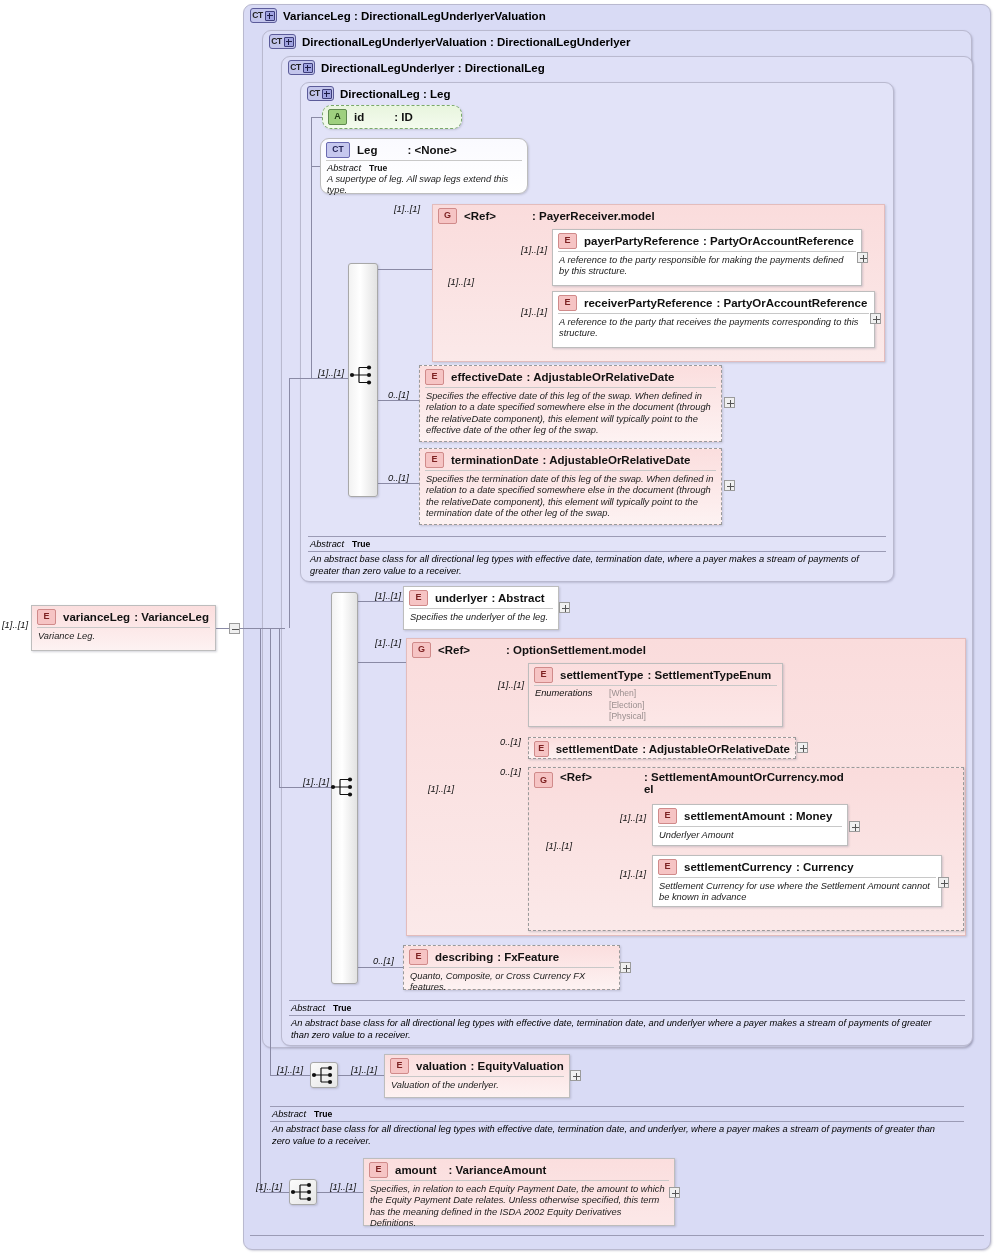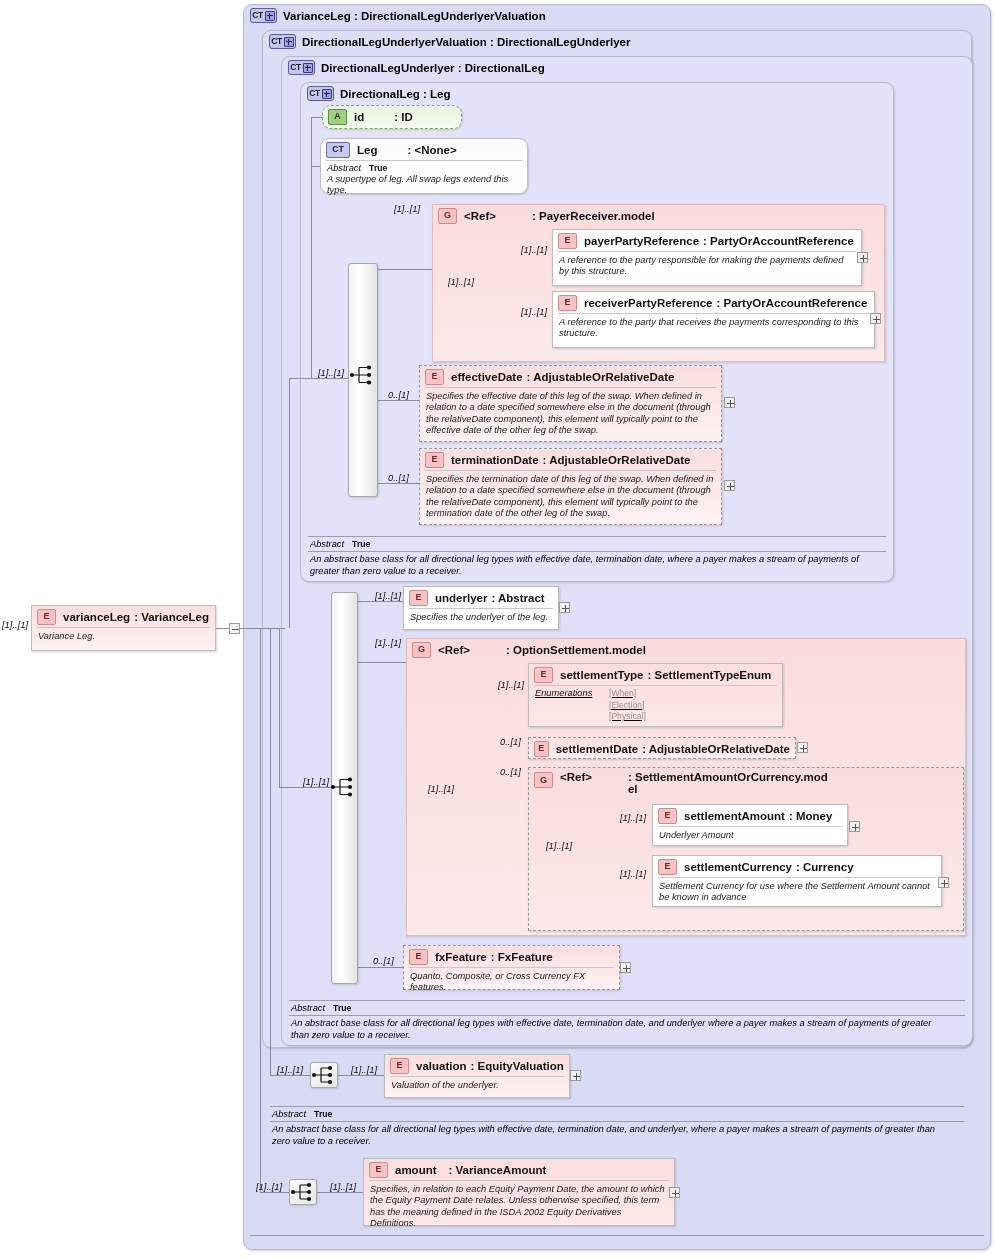--- a/index.html
+++ b/index.html
@@ -40,21 +40,21 @@
          border:1px solid #d08a8a;border-radius:2px;background:#f6c4c4;color:#7d2222;font-size:9px;
          font-weight:bold;margin-right:7px;line-height:1;}
   .badge.g{background:#f6c4c4;}
   .badge.a{width:17px;height:14px;border:1px solid #5f8a4e;background:#9fd07f;color:#1f3d12;border-radius:2px;}
   .badge.ct{width:22px;height:14px;border:1px solid #6a6ab0;background:#c6c8ee;color:#242455;font-size:8.5px;}
   .node-sep{height:1px;background:#c8c8c8;margin:0 5px;}
   .node-desc{font-size:9.3px;font-style:italic;color:#222;padding:3px 6px 4px 6px;line-height:1.22;}
   .node-rowline{display:flex;font-size:9.3px;padding:2px 6px 1px 6px;}
   .node-rowline .k{font-style:italic;color:#111;margin-right:8px;}
   .node-rowline .v{font-weight:bold;font-size:8.6px;color:#111;}
-  .enum-row{display:flex;font-size:9.3px;padding:2px 6px 0 6px;text-decoration:underline;}
+  .enum-row{display:flex;font-size:9.3px;padding:2px 6px 0 6px;}
   .enum-row .k{font-style:italic;color:#111;width:74px;flex:none;}
   .enum-row .vals{color:#9a8f8f;font-size:8.6px;line-height:1.35;}
 
   
   .abs-foot{position:absolute;left:0;right:0;}
   .abs-foot .hr{height:1px;background:#9b9bb5;margin:0 8px;}
   .abs-foot .r1{display:flex;font-size:9.3px;padding:2px 10px 2px 10px;}
   .abs-foot .r1 .k{font-style:italic;margin-right:8px;}
   .abs-foot .r1 .v{font-weight:bold;font-size:8.6px;}
   .abs-foot .r2{font-size:9.3px;font-style:italic;padding:2px 26px 3px 10px;line-height:1.25;}
@@ -364,21 +364,21 @@
       <span>settlementDate</span>
       <span class="t2">: AdjustableOrRelativeDate</span>
     </div>
   </div>
   <div class="plus abs" style="left:797px;top:742px;"></div>
 
   <div class="node dashed abs" style="left:528px;top:767px;width:436px;height:164px;background:linear-gradient(to bottom,#fadcdc,#fbe9e9);">
     <div class="node-title" style="height:auto;align-items:flex-start;padding-top:3px;line-height:1.05;">
       <span class="badge g" style="margin-top:1px;">G</span>
       <span>&lt;Ref&gt;</span>
-      <span class="t2" style="margin-left:36px;width:200px;white-space:normal;word-break:break-all;">: SettlementAmountOrCurrency.model</span>
+      <span class="t2" style="margin-left:52px;width:200px;white-space:normal;word-break:break-all;">: SettlementAmountOrCurrency.model</span>
     </div>
   </div>
 
   <div class="node abs" style="left:652px;top:804px;width:196px;height:42px;background:linear-gradient(to bottom,#ffffff,#ffffff);">
     <div class="node-title">
       <span class="badge">E</span>
       <span>settlementAmount</span>
       <span class="t2">: Money</span>
     </div>
     <div class="node-sep"></div>
@@ -393,21 +393,21 @@
       <span class="t2">: Currency</span>
     </div>
     <div class="node-sep"></div>
     <div class="node-desc">Settlement Currency for use where the Settlement Amount cannot be known in advance</div>
   </div>
   <div class="plus abs" style="left:938px;top:877px;"></div>
 
   <div class="node dashed abs" style="left:403px;top:945px;width:217px;height:45px;background:linear-gradient(to bottom,#fbdede,#fdf2f2);">
     <div class="node-title">
       <span class="badge">E</span>
-      <span>fxFeature</span>
+      <span>describing</span>
       <span class="t2">: FxFeature</span>
     </div>
     <div class="node-sep"></div>
     <div class="node-desc">Quanto, Composite, or Cross Currency FX features.</div>
   </div>
   <div class="plus abs" style="left:620px;top:962px;"></div>
 
   <div class="abs-foot abs" style="left:281px;top:1000px;width:692px;">
     <div class="hr"></div>
     <div class="r1">

